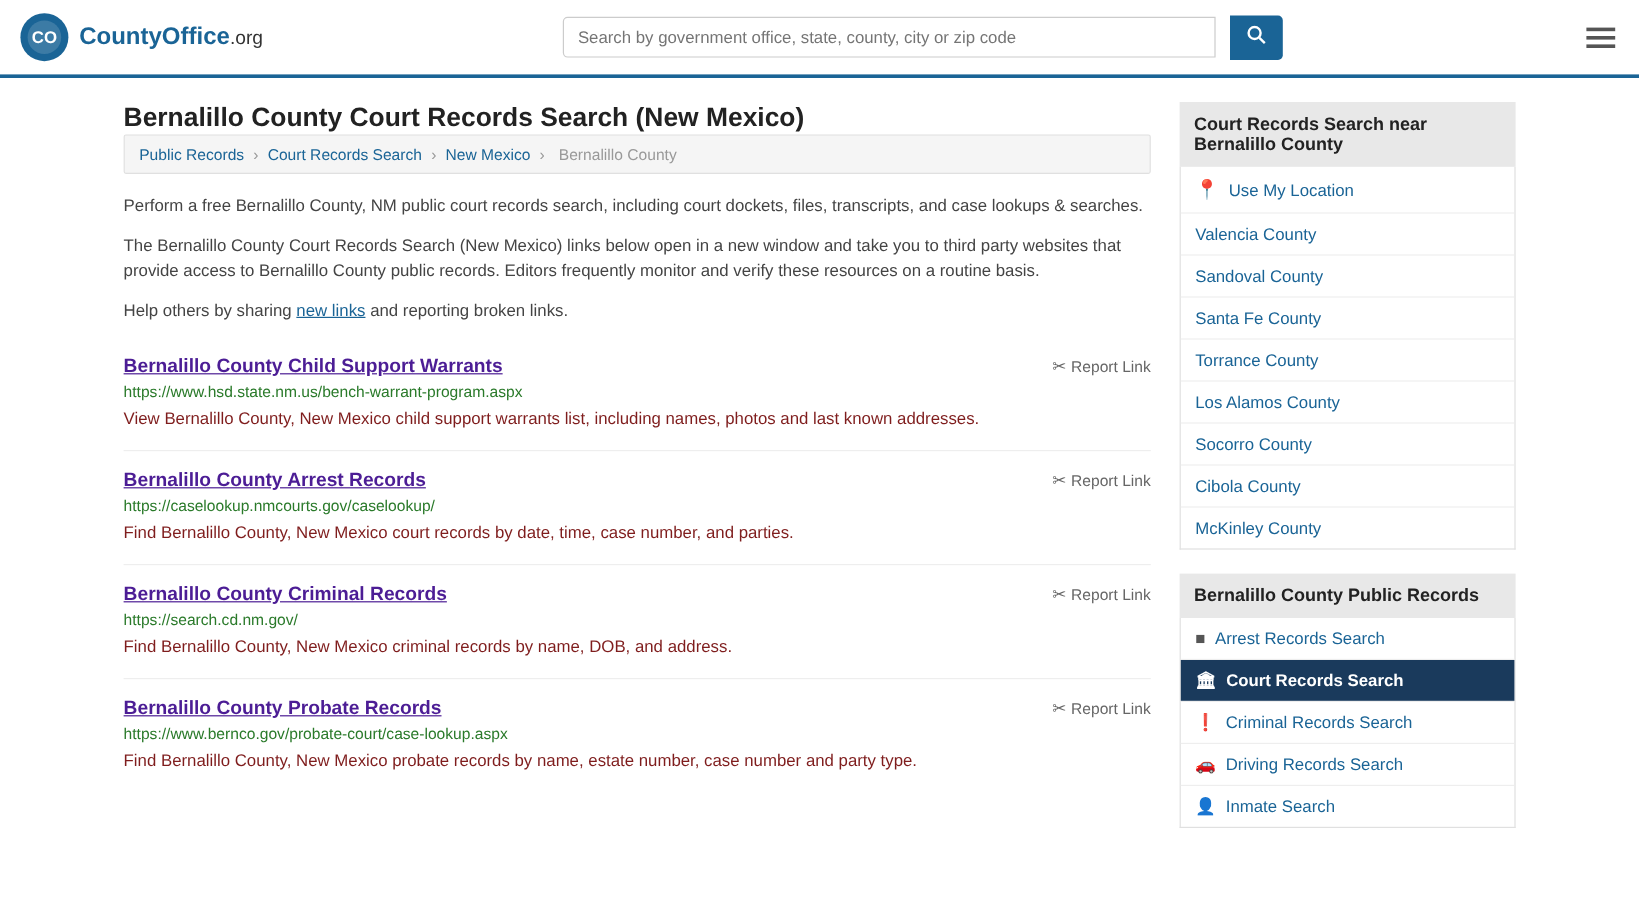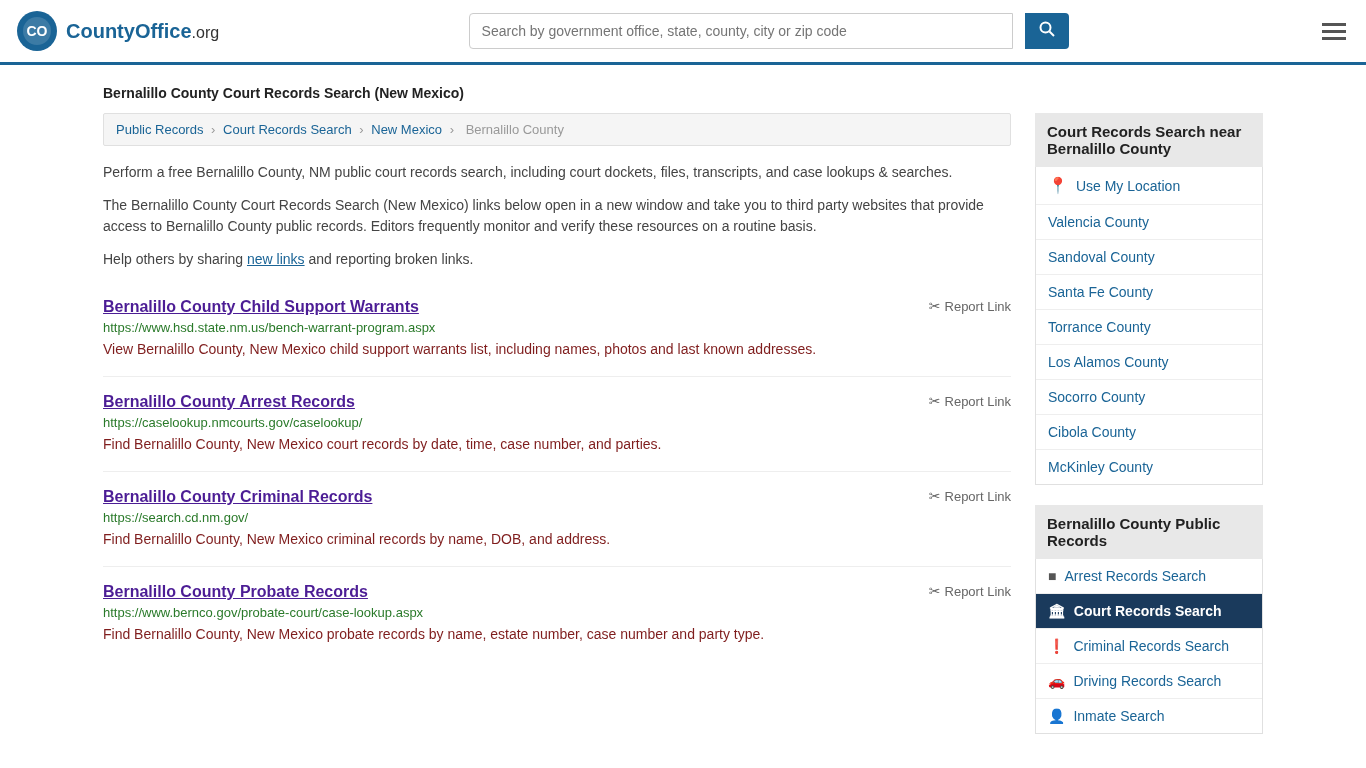--- a/index.html
+++ b/index.html
@@ -24,20 +24,21 @@
       height: 42px;
     }
     #logo-text {
       font-size: 20px;
       font-weight: bold;
       color: #1a6496;
     }
     #logo-text span { color: #333; font-weight: normal; }
     #search-area {
       display: flex;
+      align-items: center;
       gap: 12px;
       flex: 1;
       max-width: 600px;
       margin: 0 30px;
     }
     #search-input {
       flex: 1;
       padding: 8px 12px;
       border: 1px solid #ccc;
       border-radius: 4px 0 0 4px;
@@ -72,31 +73,30 @@
       max-width: 1200px;
       margin: 0 auto;
       padding: 20px 20px;
       display: flex;
       gap: 24px;
     }
     #content {
       flex: 1;
     }
     #sidebar {
-      width: 228px;
+      width: 280px;
       flex-shrink: 0;
-      margin-top: 28px;
     }
 
     
     #page-title {
-      font-size: 14px;
+      font-size: 22px;
       font-weight: bold;
       color: #222;
-      margin-bottom: 12px;
+      margin-bottom: 1px;
     }
 
     
     #breadcrumb {
       background: #f5f5f5;
       border: 1px solid #e0e0e0;
       padding: 8px 12px;
       font-size: 13px;
       color: #555;
       margin-bottom: 16px;

